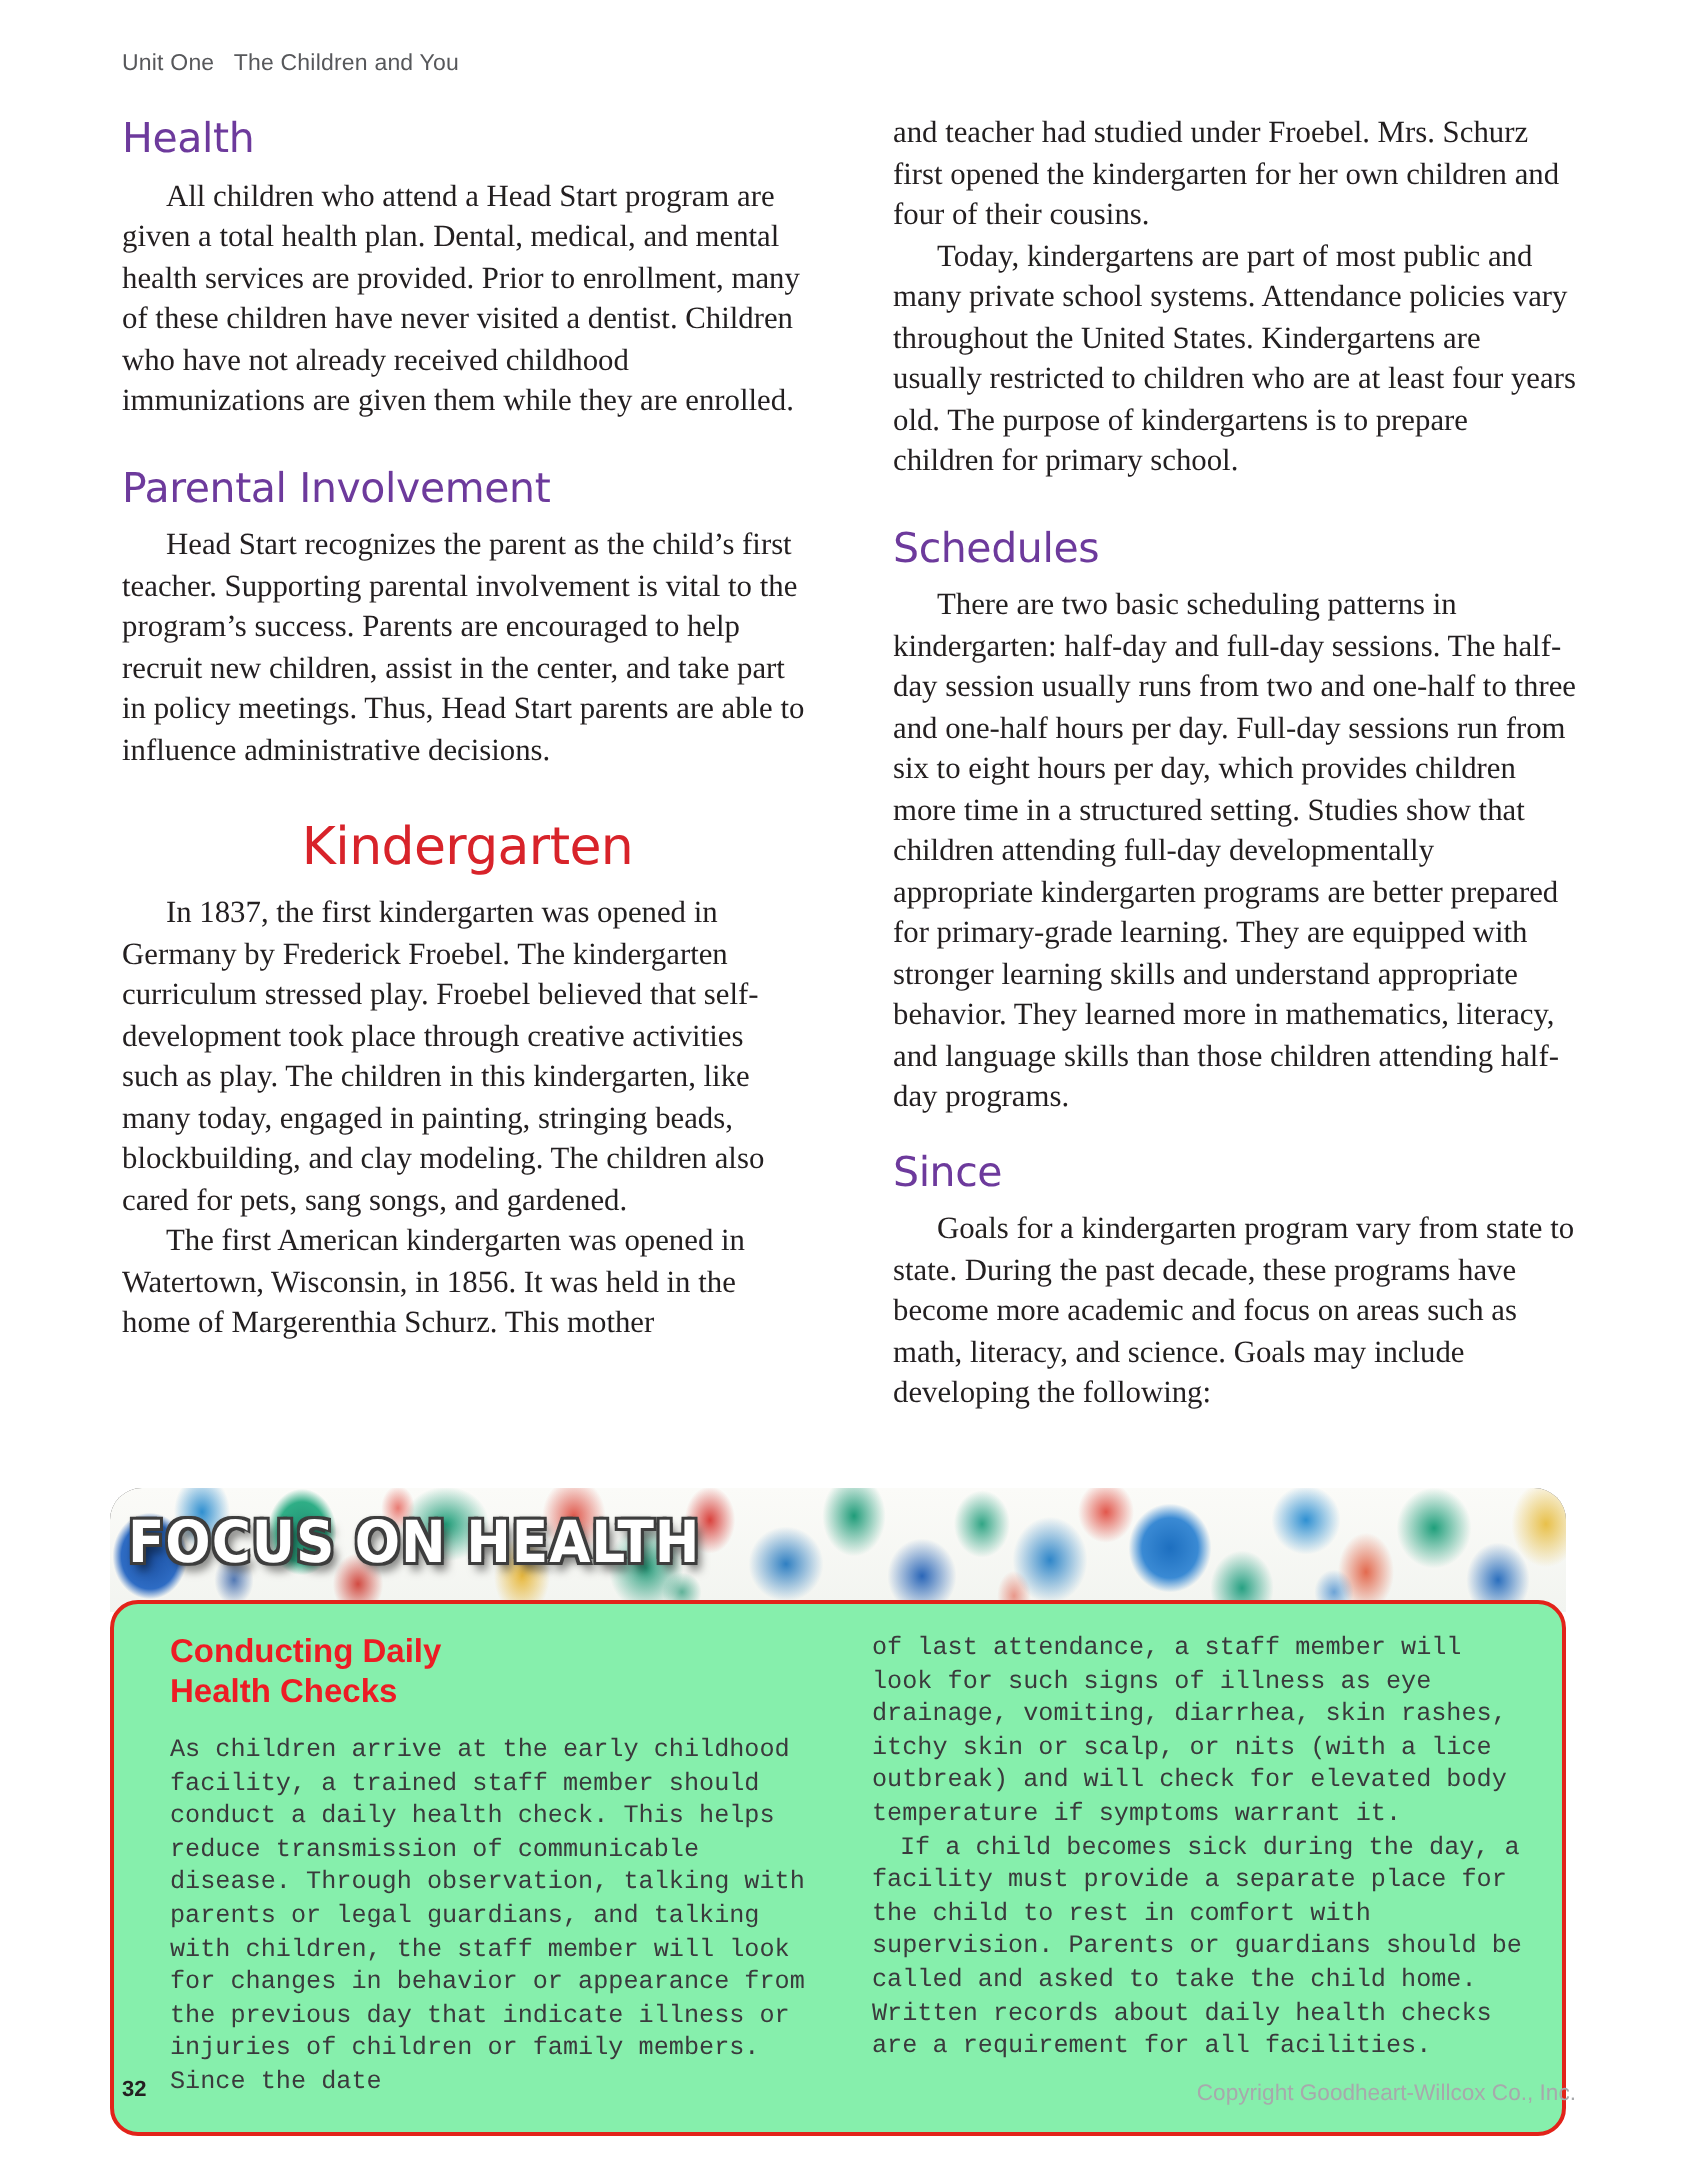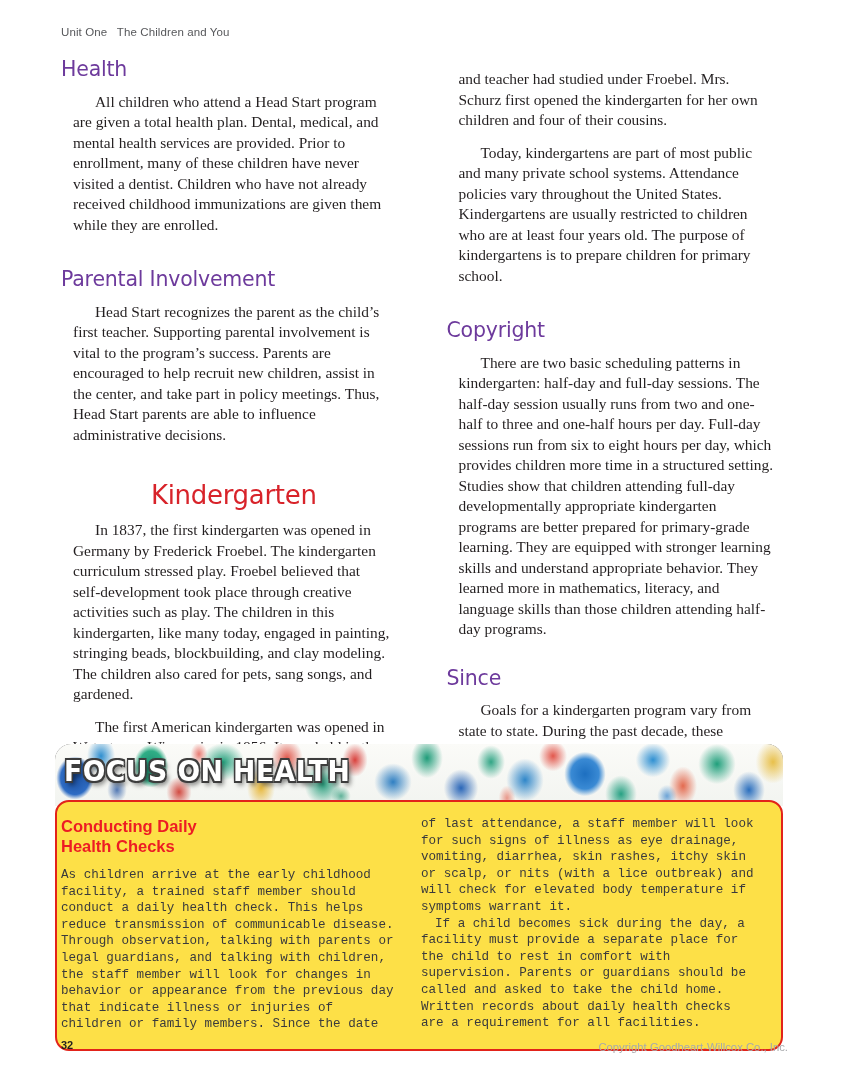--- a/index.html
+++ b/index.html
@@ -70,21 +70,21 @@
 
   .spacer-lg { height: 25px; }
   .spacer-md { height: 22px; }
   .spacer-sm { height: 16px; }
 
   p.body {
     font-family: "Liberation Serif", serif;
     font-size: 15.4px;
     line-height: 20.5px;
     color: #231f20;
-    margin: 12px;
+    margin: 0;
     text-indent: 22px;
     text-align: left;
   }
   p.body.cont { text-indent: 0; }
 
   
   .feature {
     position: absolute;
     left: 55px;
     top: 744px;
@@ -157,24 +157,24 @@
       -1.6px  1.6px 0 #3d3d3d,
        1.6px  1.6px 0 #3d3d3d,
        0 0 3px #2b2b2b,
        3px 4px 5px rgba(0,0,0,.55);
     white-space: nowrap;
   }
 
   .feature-box {
     position: relative;
     margin-top: -6px;
-    background: #fde047;
+    background: #86efac;
     border: 2px solid #e2231a;
     border-radius: 14px;
-    padding: 14px 20px 16px 4px;
+    padding: 14px 20px 16px 28px;
     display: flex;
     gap: 26px;
     box-sizing: border-box;
     min-height: 218px;
   }
   .fb-col { width: 334px; }
 
   h3.fb-title {
     font-family: "Liberation Sans", sans-serif;
     font-weight: 700;
@@ -238,21 +238,21 @@
 
     </div>
 
     <div class="col">
 
       <p class="body cont">and teacher had studied under Froebel. Mrs. Schurz first opened the kindergarten for her own children and four of their cousins.</p>
       <p class="body">Today, kindergartens are part of most public and many private school systems. Attendance policies vary throughout the United States. Kindergartens are usually restricted to children who are at least four years old. The purpose of kindergartens is to prepare children for primary school.</p>
 
       <div class="spacer-md"></div>
 
-      <h2 class="sec-a">Copyright</h2>
+      <h2 class="sec-a">Schedules</h2>
       <p class="body">There are two basic scheduling patterns in kindergarten: half-day and full-day sessions. The half-day session usually runs from two and one-half to three and one-half hours per day. Full-day sessions run from six to eight hours per day, which provides children more time in a structured setting. Studies show that children attending full-day developmentally appropriate kindergarten programs are better prepared for primary-grade learning. They are equipped with stronger learning skills and understand appropriate behavior. They learned more in mathematics, literacy, and language skills than those children attending half-day programs.</p>
 
       <div class="spacer-sm"></div>
 
       <h2 class="sec-a">Since</h2>
       <p class="body">Goals for a kindergarten program vary from state to state. During the past decade, these programs have become more academic and focus on areas such as math, literacy, and science. Goals may include developing the following:</p>
 
     </div>
   </div>
 

